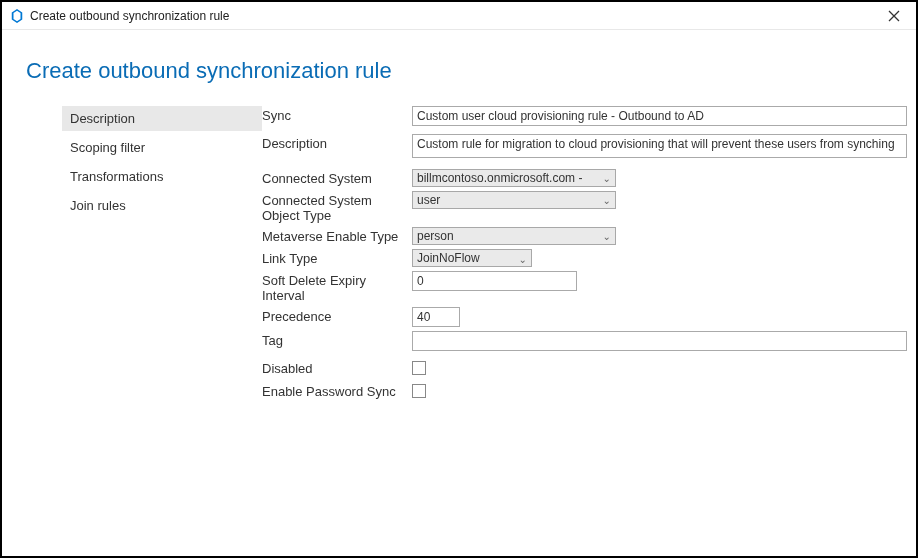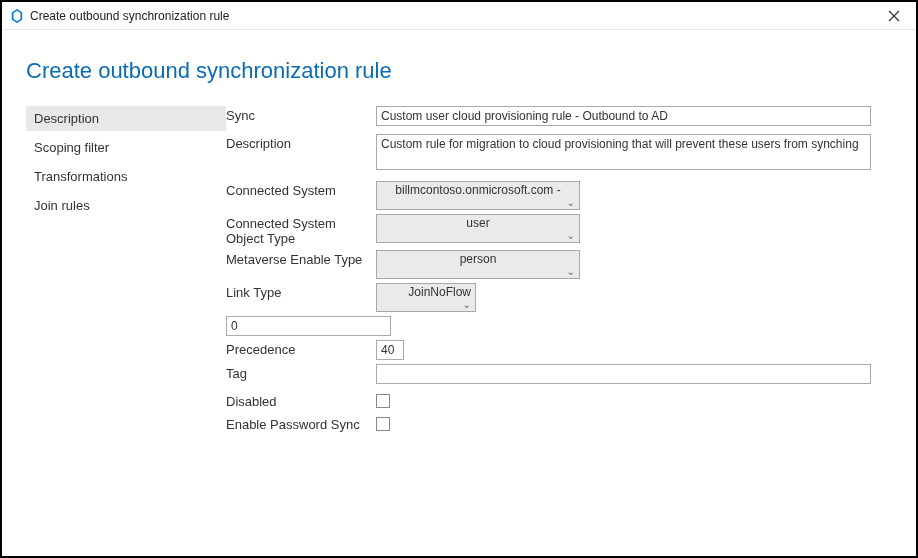--- a/index.html
+++ b/index.html
@@ -54,20 +54,21 @@
       flex-direction: column;
     }
     .page-heading {
       font-size: 22px;
       font-weight: 400;
       color: #0a6cb5;
       margin-bottom: 22px;
     }
     .main-layout {
       display: flex;
+      margin-left: 36px;
     }
     .sidebar {
       width: 200px;
       flex-shrink: 0;
     }
     .sidebar-item {
       padding: 5px 8px;
       font-size: 13px;
       cursor: pointer;
       margin-bottom: 4px;
@@ -102,44 +103,43 @@
       font-size: 12px;
       padding: 2px 4px;
       border: 1px solid #aaa;
       background: #fff;
       color: #333;
     }
     .wide-input {
       width: 495px;
     }
     textarea.wide-input {
-      height: 36px;
+      height: 24px;
       resize: none;
     }
     .dropdown {
       display: inline-flex;
       align-items: center;
       background: #eaeaea;
       border: 1px solid #a8a8a8;
       font-size: 12px;
       padding: 1px 4px;
       cursor: pointer;
       position: relative;
-      flex-direction: column;
     }
     .dropdown.wide { width: 204px; }
     .dropdown.wide2 { width: 204px; justify-content: space-between; }
-    .dropdown.med { width: 100px; align-items: flex-end; }
+    .dropdown.med { width: 120px; align-items: flex-end; }
     .dropdown .caret {
       margin-left: auto;
       font-size: 10px;
       color: #666;
     }
     .num-input { width: 165px; }
-    .small-input { width: 28px; }
+    .small-input { width: 48px; }
     .tag-input {
       width: 495px;
       border: 1px solid #3a8ed0;
     }
     .checkbox {
       width: 14px;
       height: 14px;
       border: 1px solid #888;
       display: inline-block;
       cursor: pointer;
@@ -227,20 +227,21 @@
         <div class="form-label">Link Type</div>
         <div class="form-control-wrap">
           <div class="dropdown med">
             <span>JoinNoFlow</span>
             <span class="caret">⌄</span>
           </div>
         </div>
       </div>
 
       <div class="form-row tight">
+        <div class="form-label">Soft Delete Expiry Interval</div>
         <div class="form-control-wrap">
           <input type="text" class="num-input" value="0" style="">
         </div>
       </div>
 
       <div class="form-row tight">
         <div class="form-label">Precedence</div>
         <div class="form-control-wrap">
           <input type="text" class="small-input" value="40" style="">
         </div>

